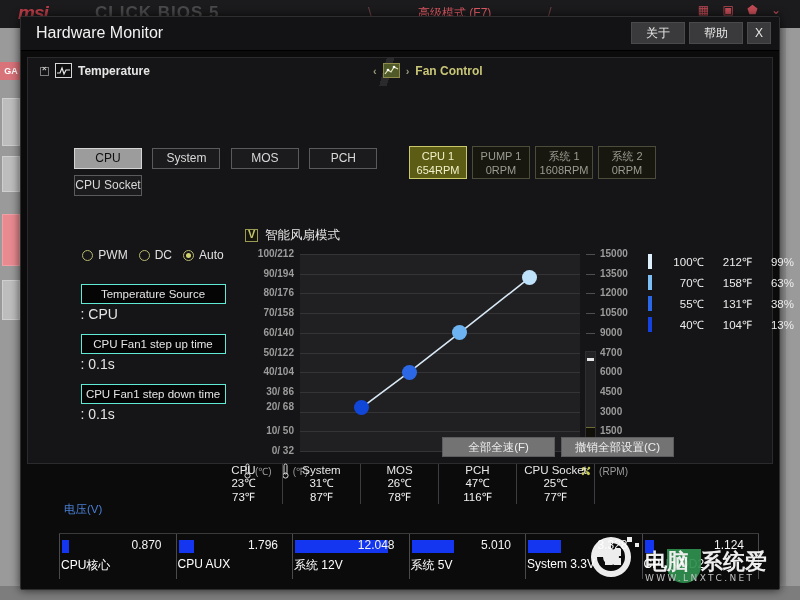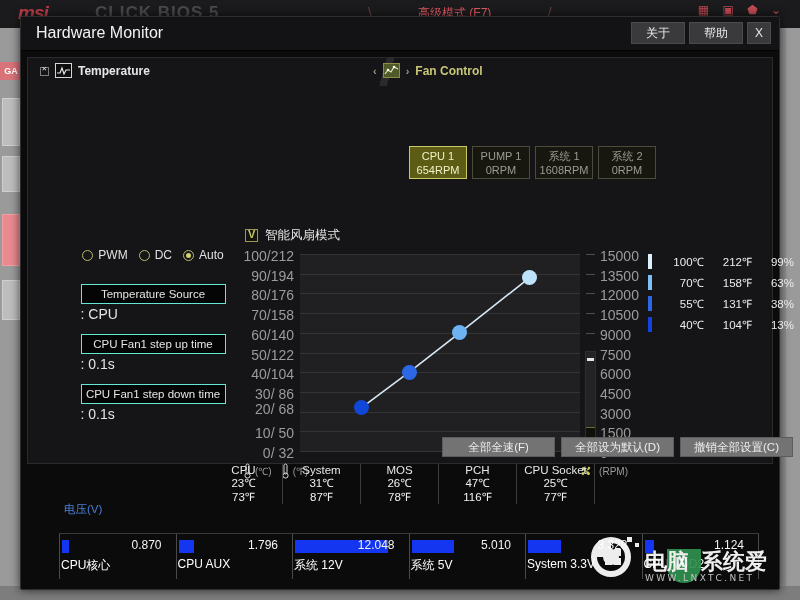--- a/index.html
+++ b/index.html
@@ -202,22 +202,23 @@
   .plot {
     position: absolute; left: 67px; top: 31px;
     width: 280px; height: 197px;
     background: #202022;
   }
   .gridline {
     position: absolute; left: 0; right: 0; height: 1px;
     background: #343436;
   }
   .ylab-l, .ylab-r {
-    position: absolute; font-size: 14px; color: #9b9b9b;
+    position: absolute; font-size: 10px; color: #9b9b9b;
     white-space: pre;
+    font-weight: bold;
   }
   .ylab-l { right: 100%; margin-right: 6px; text-align: right; }
   .ylab-r { left: 100%; margin-left: 20px; }
   .tickmark {
     position: absolute; left: 100%; margin-left: 6px;
     width: 9px; height: 1px; background: #4e4e50;
   }
   .pt {
     position: absolute; width: 15px; height: 15px; border-radius: 50%;
     margin-left: -7.5px; margin-top: -7.5px;
@@ -364,20 +365,28 @@
             <polyline points="1,10 4,6 7,8 10,3 14,5" fill="none" stroke="#e6e6c0" stroke-width="1.2"></polyline>
             <circle cx="4" cy="6" r="1.3" fill="#fff"></circle>
               <circle cx="10" cy="3" r="1.3" fill="#fff"></circle>
           </svg>
         </span>
         <span class="chev">›</span>
         <span>Fan Control</span>
       </div>
     </div>
 
+    <div class="tabrow temp1">
+      <span class="tbtn sel">CPU</span>
+      <span class="tbtn">System</span>
+      <span class="tbtn">MOS</span>
+      <span class="tbtn">PCH</span>
+      <div style="height:6px"></div>
+      <span class="tbtn">CPU Socket</span>
+    </div>
 
     <div class="fan-tabs">
       <div class="fbtn sel">
         <div>CPU 1</div>
         <div class="rpm">654RPM</div>
       </div>
       <div class="fbtn">
         <div>PUMP 1</div>
         <div class="rpm">0RPM</div>
       </div>
@@ -434,21 +443,21 @@
           <div class="ylab-l" style="top: 53.1px;">70/158</div>
           <div class="tickmark" style="top: 59.1px;"></div>
           <div class="ylab-r" style="top: 53.1px;">10500</div>
           <div class="gridline" style="top: 78.8px;"></div>
           <div class="ylab-l" style="top: 72.8px;">60/140</div>
           <div class="tickmark" style="top: 78.8px;"></div>
           <div class="ylab-r" style="top: 72.8px;">9000</div>
           <div class="gridline" style="top: 98.5px;"></div>
           <div class="ylab-l" style="top: 92.5px;">50/122</div>
           <div class="tickmark" style="top: 98.5px;"></div>
-          <div class="ylab-r" style="top: 92.5px;">7500</div>
+          <div class="ylab-r" style="top: 92.5px;">4700</div>
           <div class="gridline" style="top: 118.2px;"></div>
           <div class="ylab-l" style="top: 112.2px;">40/104</div>
           <div class="tickmark" style="top: 118.2px;"></div>
           <div class="ylab-r" style="top: 112.2px;">6000</div>
           <div class="gridline" style="top: 137.9px;"></div>
           <div class="ylab-l" style="top: 131.9px;">30/ 86</div>
           <div class="tickmark" style="top: 137.9px;"></div>
           <div class="ylab-r" style="top: 131.9px;">4500</div>
           <div class="gridline" style="top: 157.6px;"></div>
           <div class="ylab-l" style="top: 147px; text-align: center;">20/ 68</div>
@@ -529,21 +538,20 @@
         <div class="legrow">
           <span class="swatch" style="background:#1442e0"></span>
           <span class="c">40℃</span>
           <span class="f">104℉</span>
           <span class="p">13%</span>
         </div>
       </div>
 
     <div class="actions">
       <div class="abtn">全部全速(F)</div>
-      <div class="abtn">全部设为默认(D)</div>
       <div class="abtn">撤销全部设置(C)</div>
     </div>
   </div>
 
   <div class="temps" id="temps">
       <div class="tcell">
         <div class="nm">CPU</div>
         <div>23℃</div>
         <div>73℉</div>
       </div>

